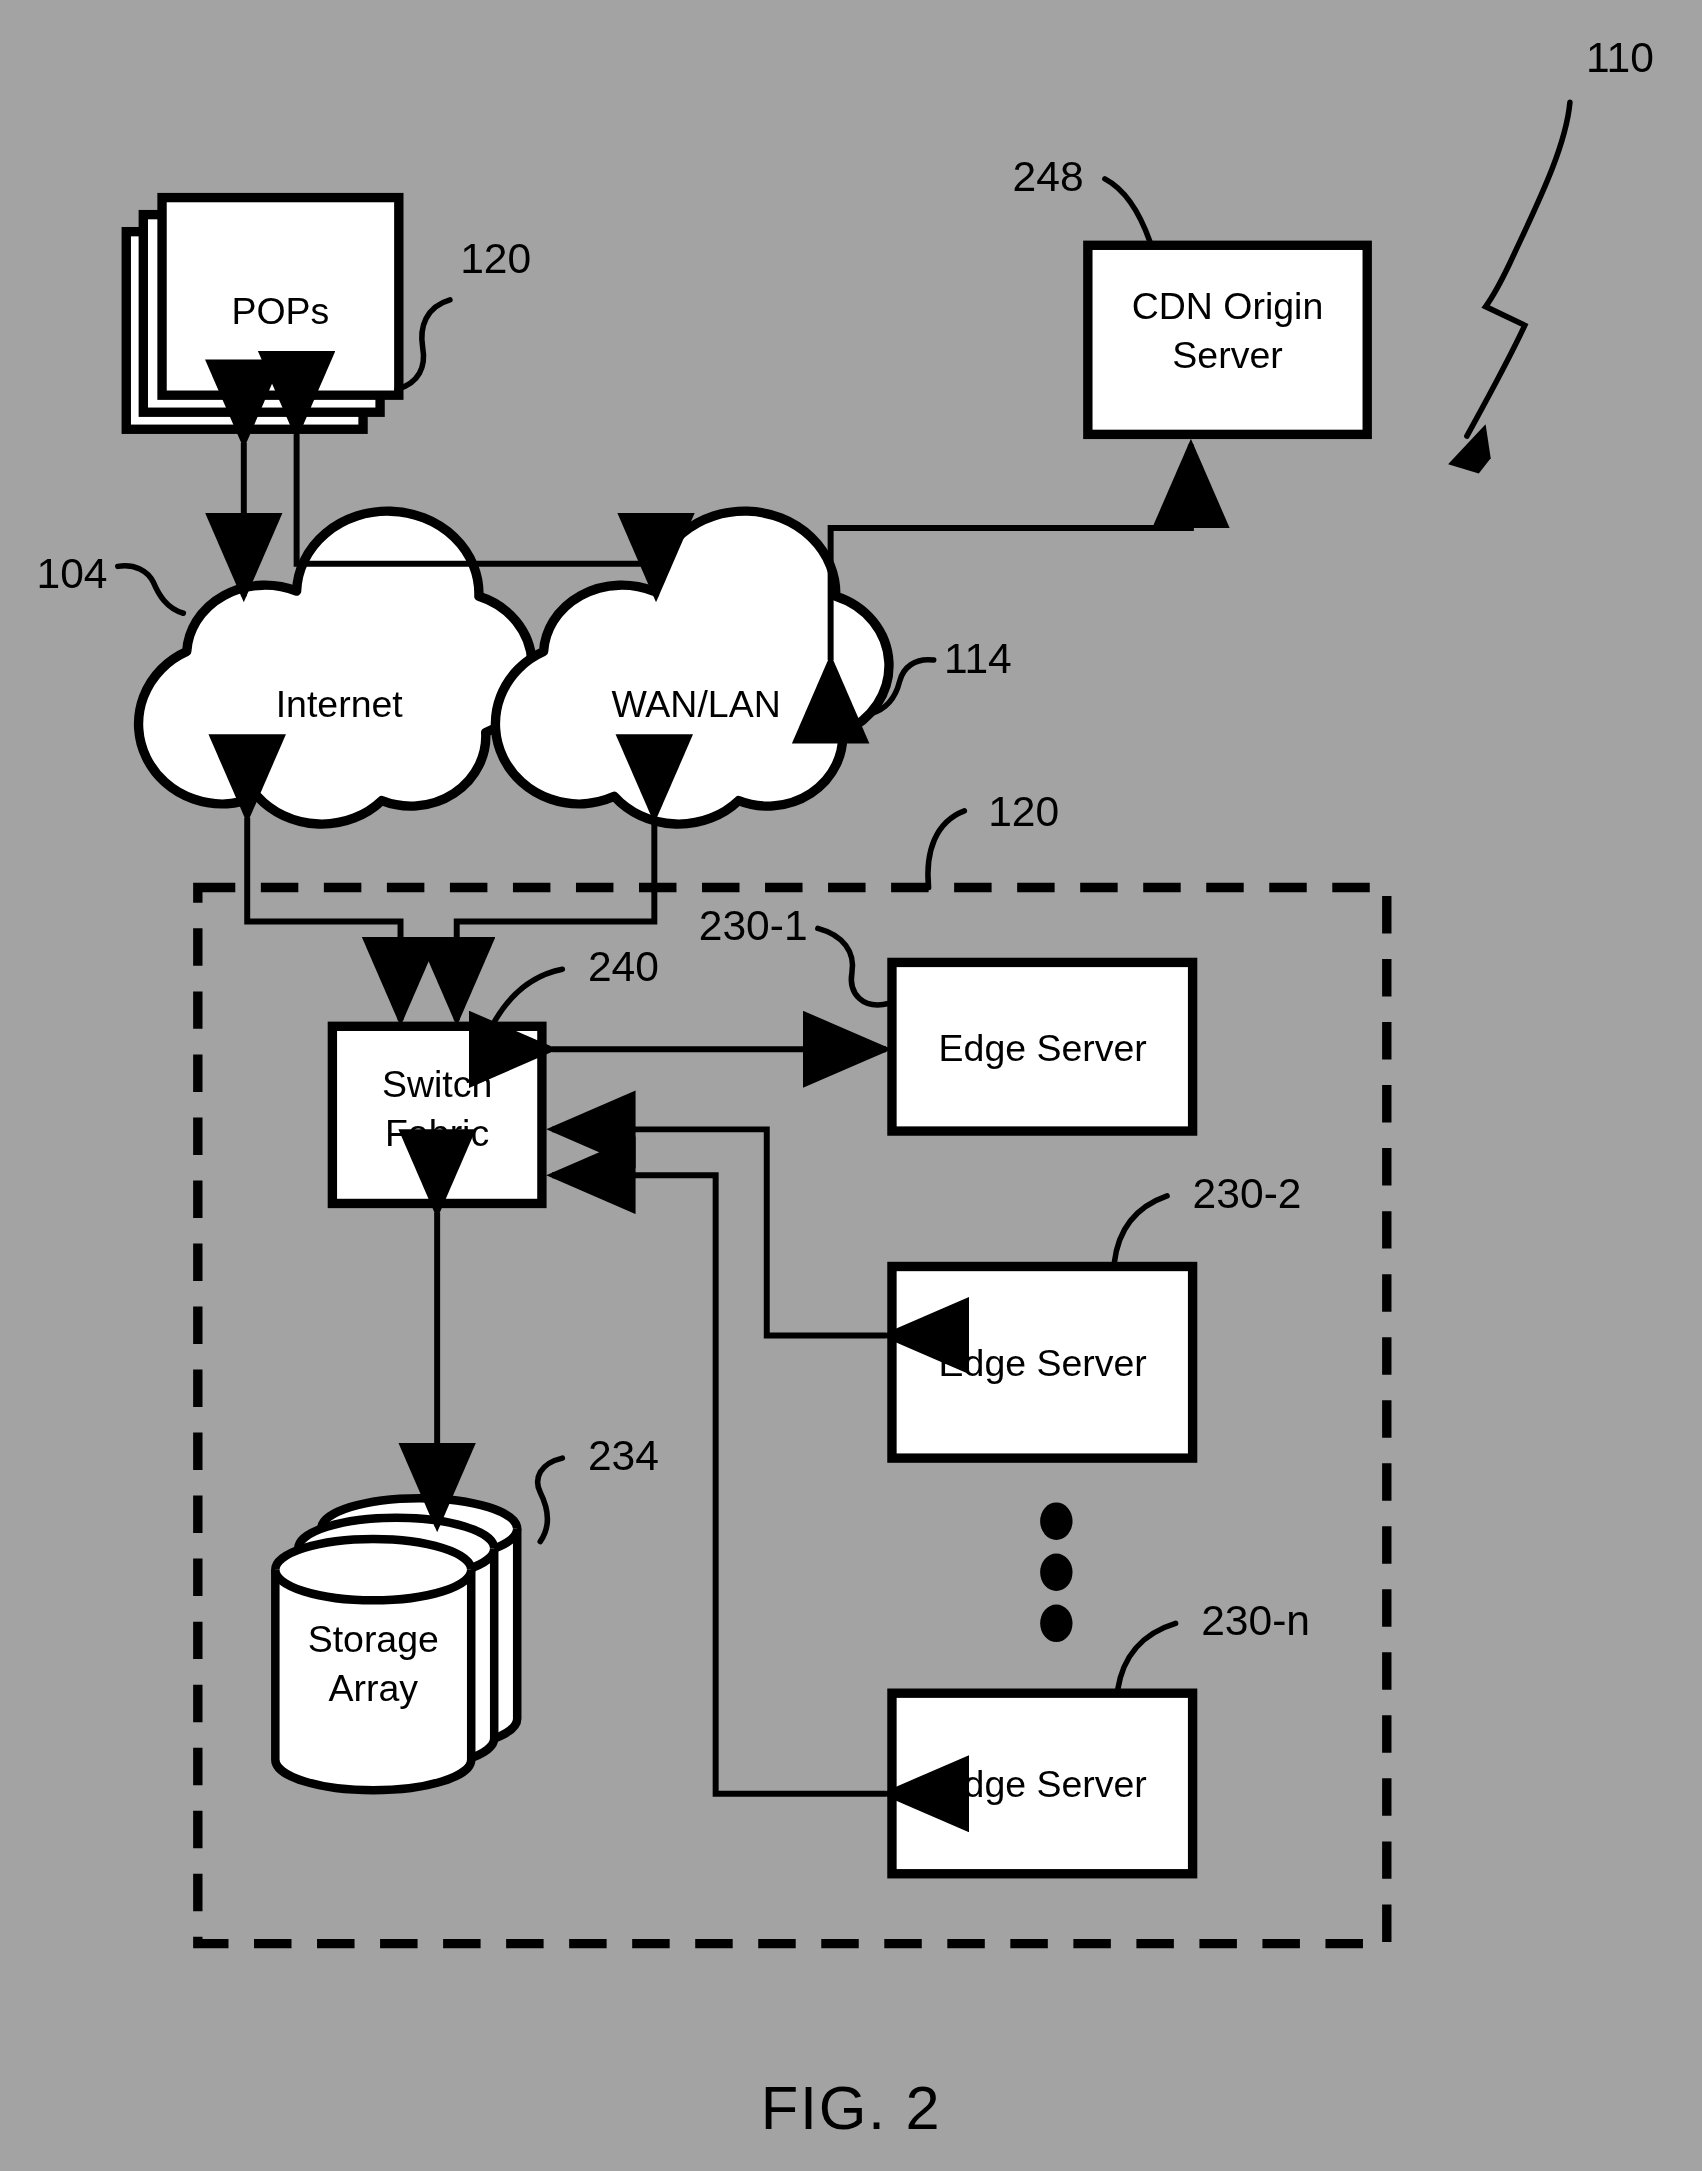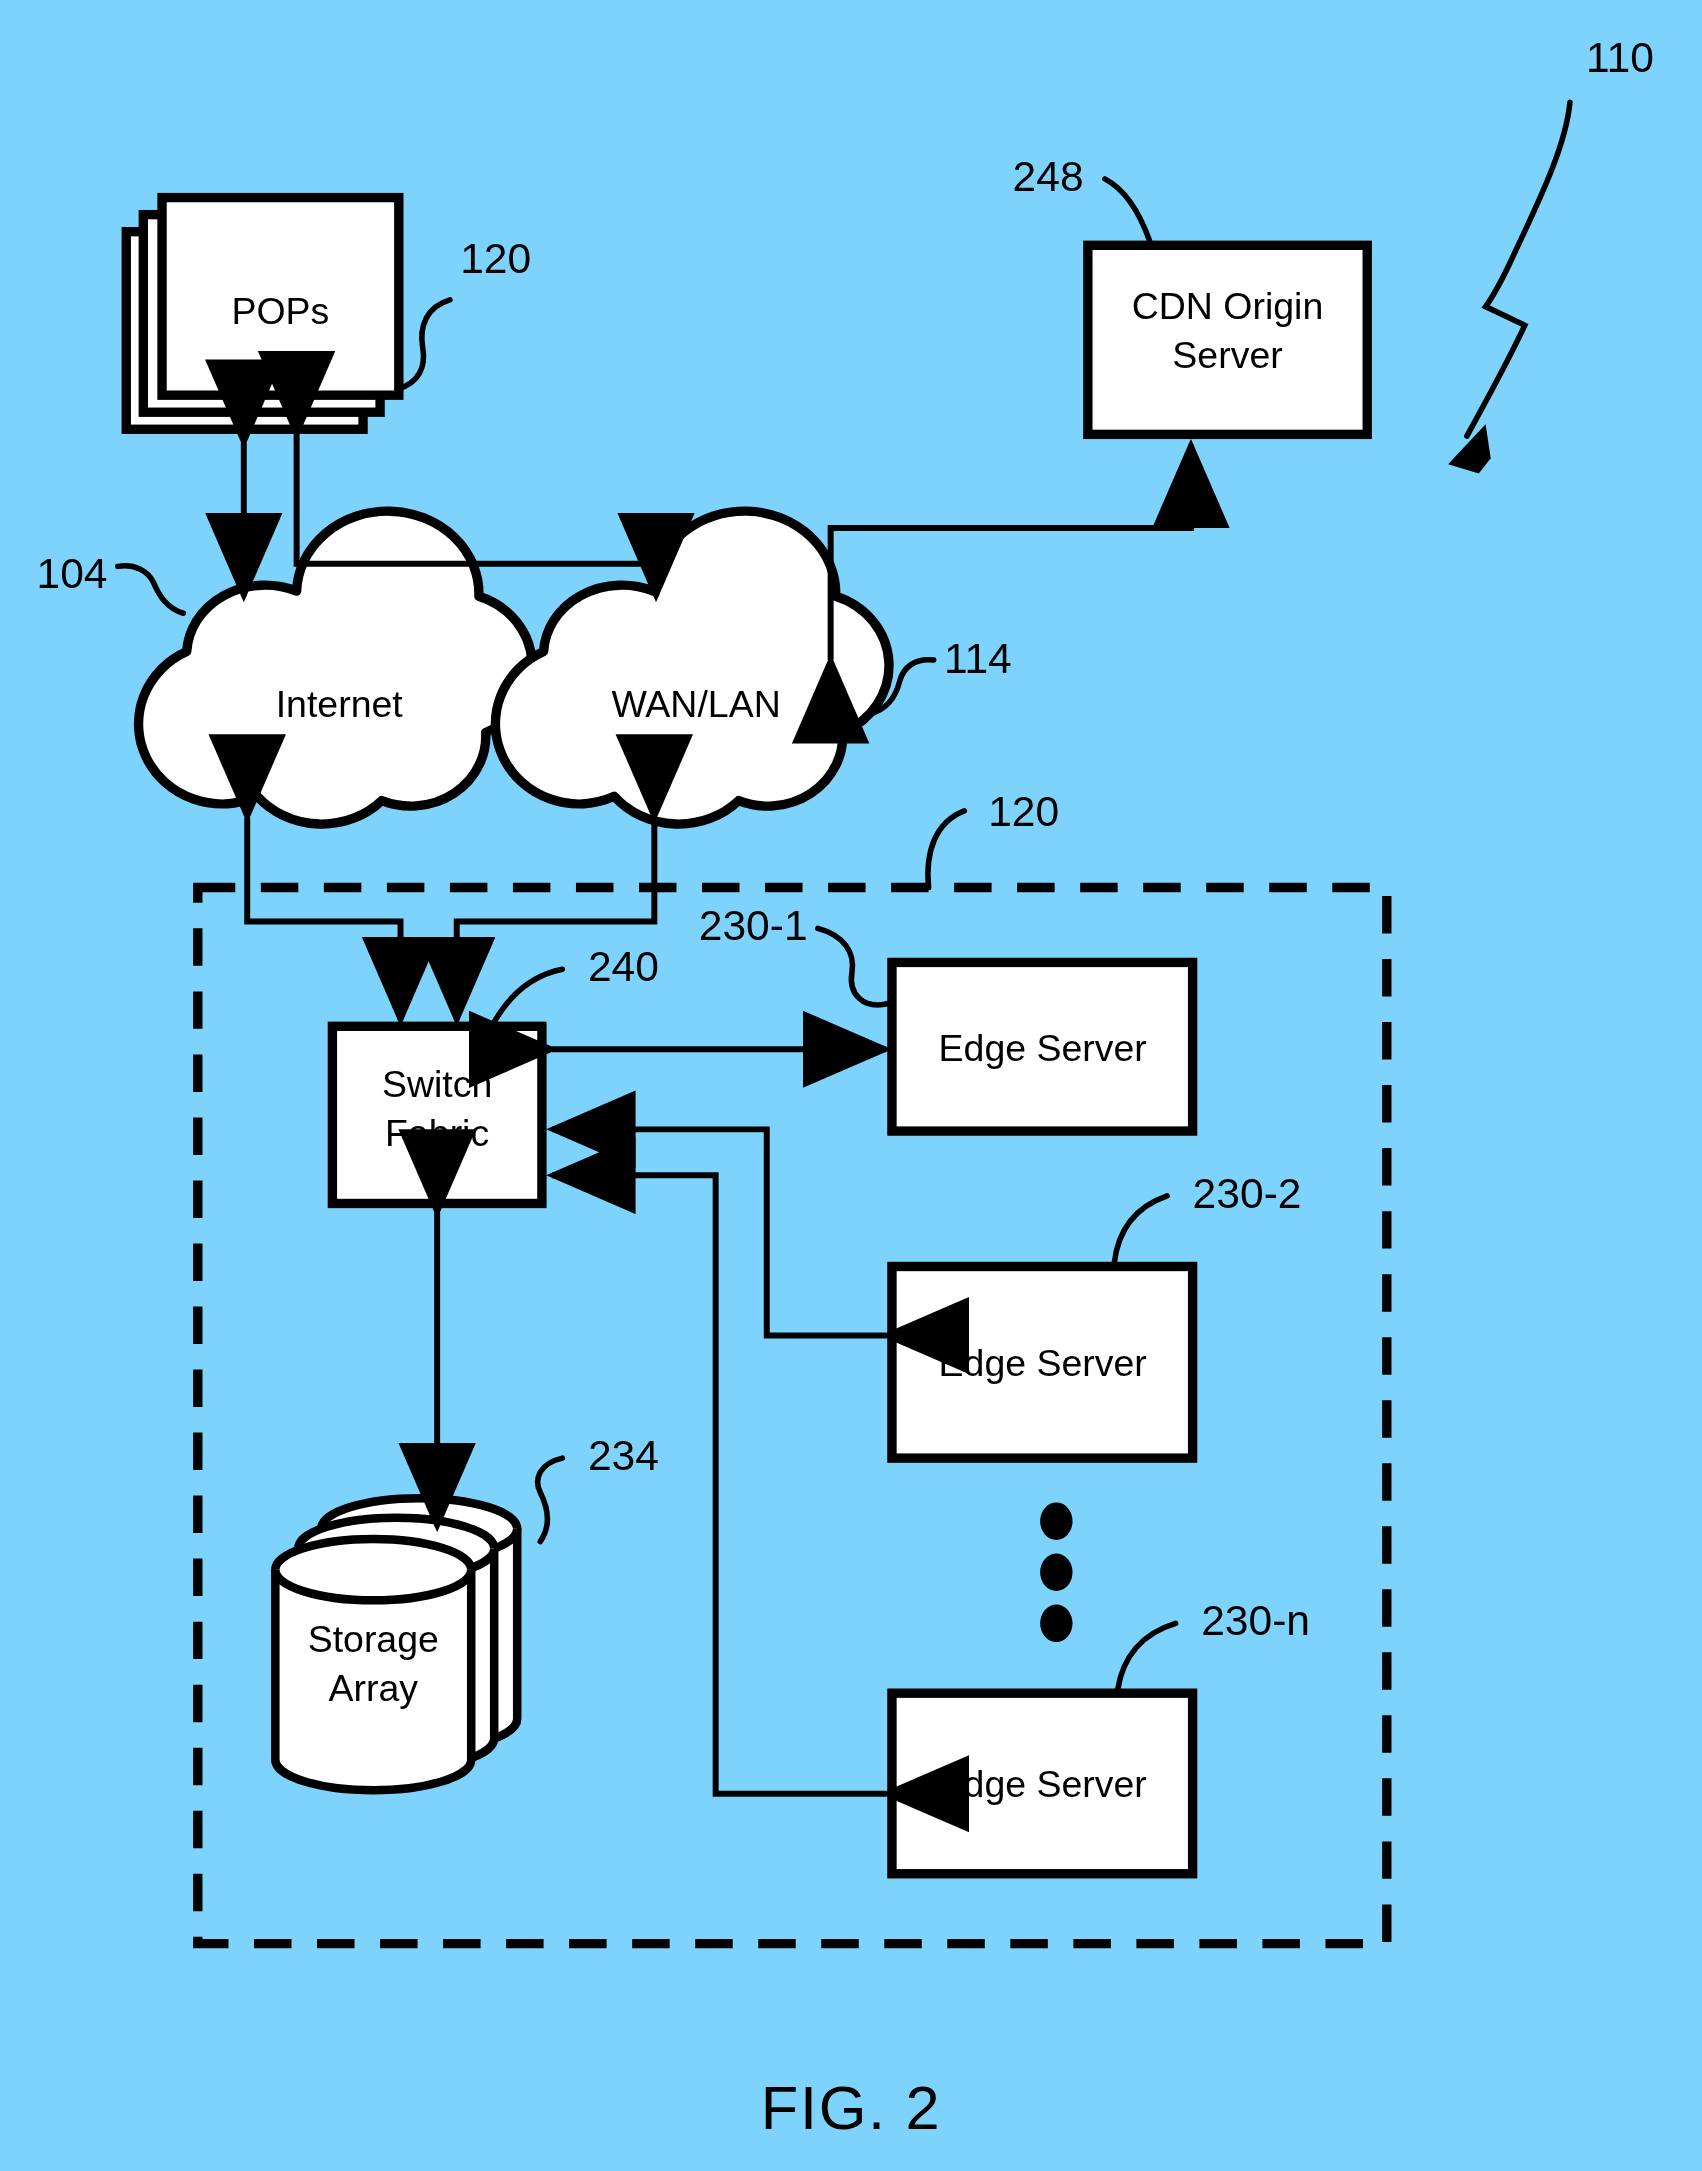--- a/index.html
+++ b/index.html
@@ -10,21 +10,21 @@
   body {
     width: 1703px;
     height: 2171px;
     font-family: "Liberation Sans", sans-serif;
     overflow: hidden;
   }
   #figure-root {
     position: relative;
     width: 1703px;
     height: 2171px;
-    background: #7dd3fc;
+    background: #a3a3a3;
   }
   svg#fig {
     display: block;
     width: 1703px;
     height: 2171px;
   }
   .ln {
     stroke: #000000;
     fill: none;
     stroke-width: 7;

